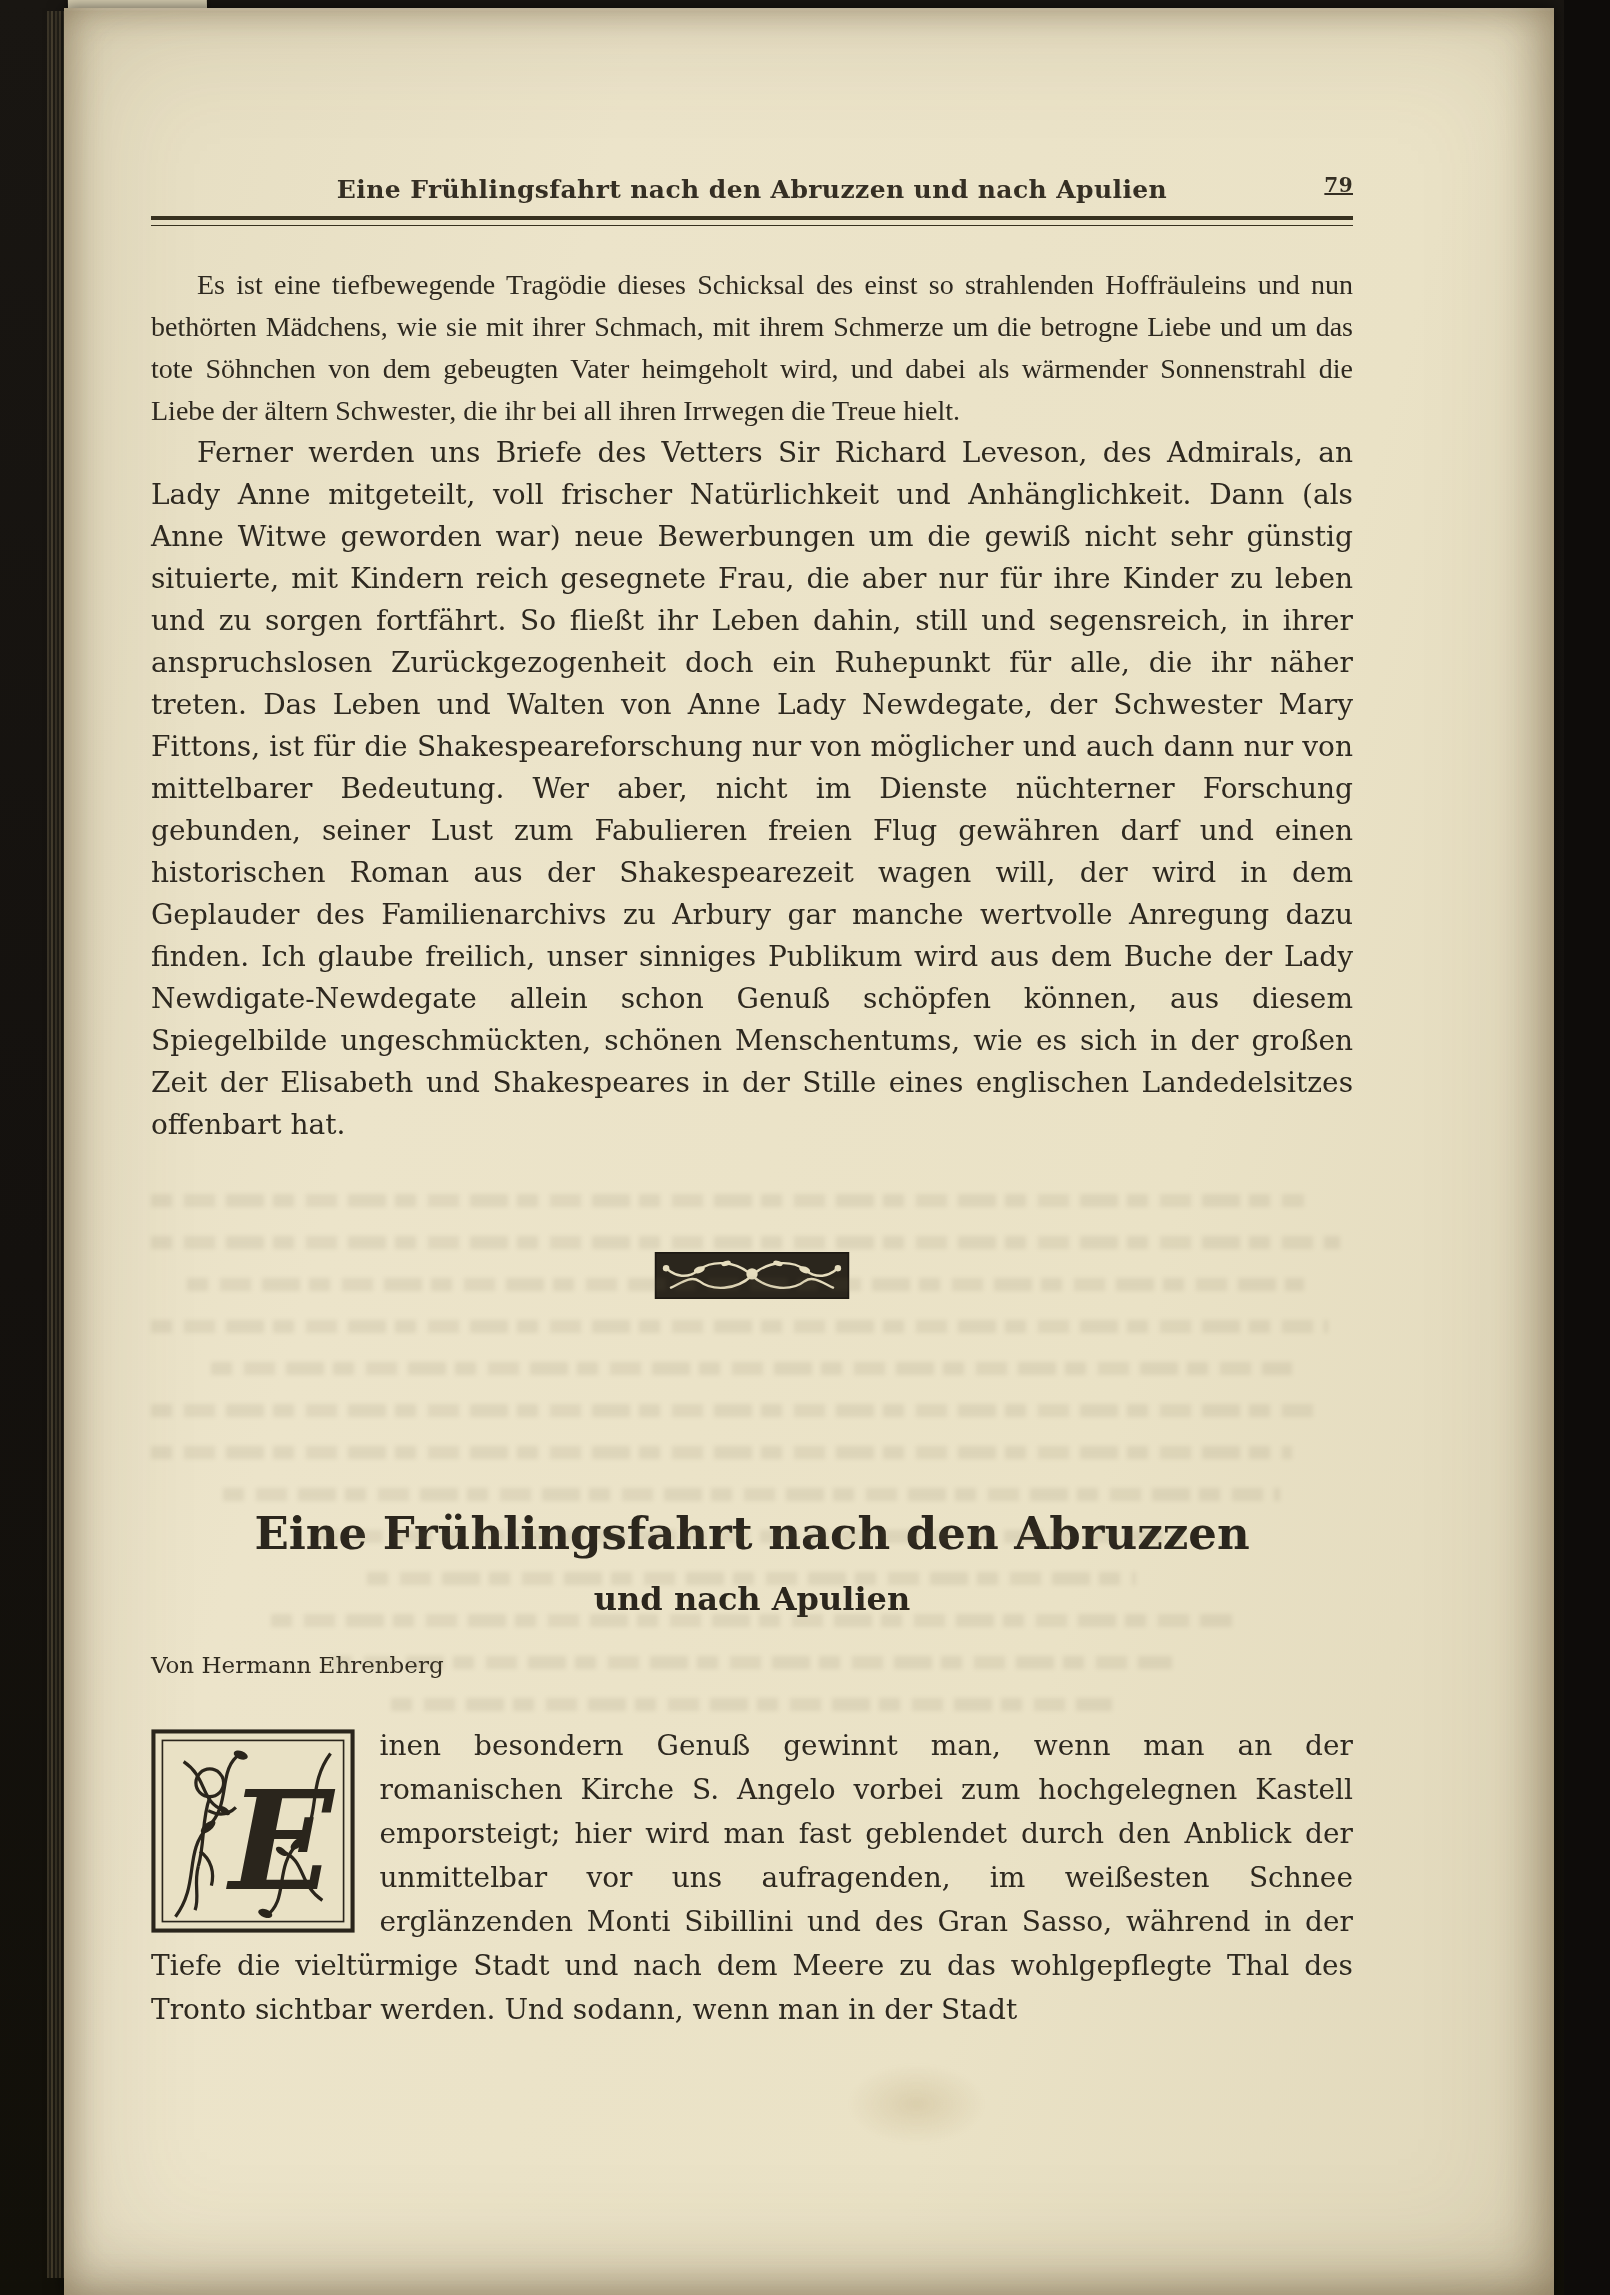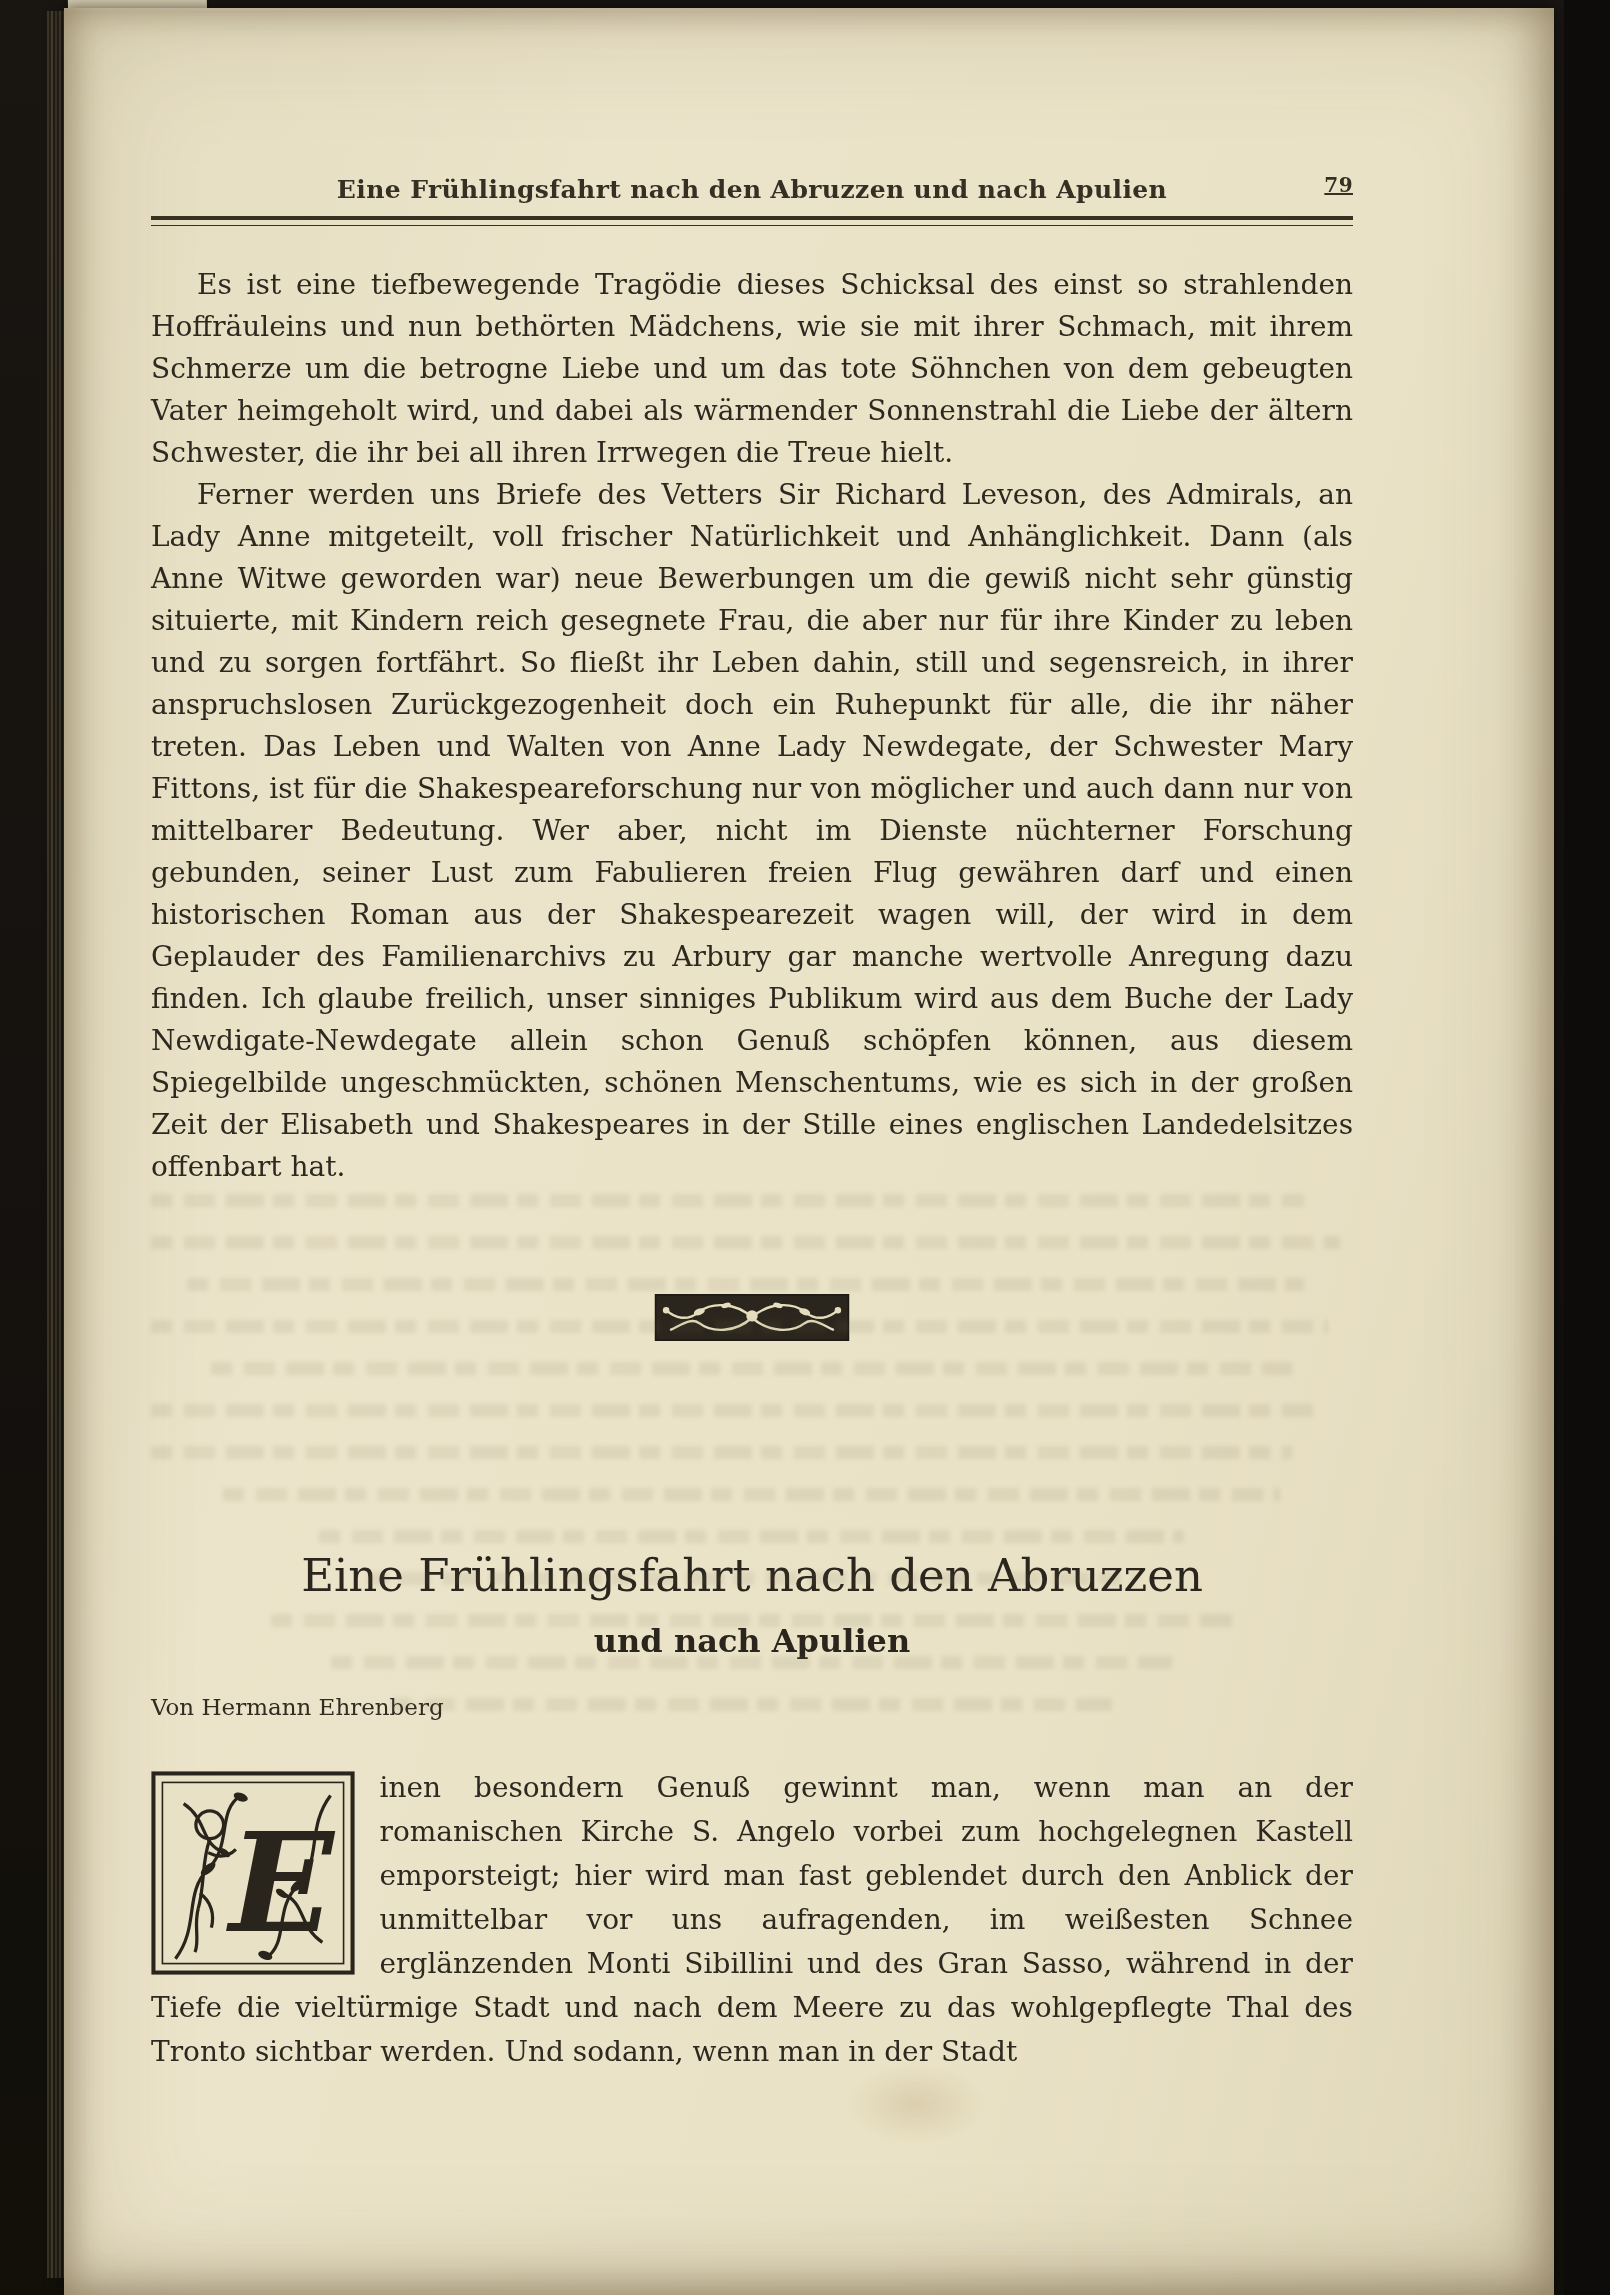--- a/index.html
+++ b/index.html
@@ -49,24 +49,24 @@
   .stain {
     position:absolute; left:783px; top:2055px; width:139px; height:82px;
     background:radial-gradient(ellipse at center, rgba(150,120,60,0.18), rgba(150,120,60,0) 70%);
     filter:blur(1.6px); pointer-events:none;
   }
   .running-header { position:relative; text-align:center; font-size:25px; font-weight:700; letter-spacing:0.4px; color:#352f24; }
   .page-number { position:absolute; right:0; top:-2.4px; font-size:20px; font-weight:700;text-decoration:underline; }
   .double-rule { margin-top:12.2px; border-top:4.1px solid #37311f; }
   .double-rule::after { content:""; display:block; margin-top:4.9px; border-top:1.6px solid #37311f; }
   .body-par { margin:0; font-size:28px; line-height:42px; text-align:justify; text-indent:46px; color:#2e2920; }
-  .body-par.first { margin-top:38px; }
+  .body-par.first { margin-top:38px;font-family:Liberation Serif, serif; }
   .ghost-spacer { height:106px; }
   .ornament-wrap { width:196px; margin:0 auto; }
-  .article-title { margin:206px 0 0; text-align:center; font-size:45px; line-height:52px; font-weight:400; color:#2b261d; }
+  .article-title { margin:206px 0 0; text-align:center; font-size:45px; line-height:52px; font-weight:700; color:#2b261d; }
   .article-subtitle { margin:19.6px 0 0; text-align:center; font-size:32px; font-weight:700; color:#2b261d; }
   .article-byline { margin:34px 0 0; text-align:left; font-size:23px; color:#312b20; }
   .article-continuation { margin:38px 0 0; text-align:center; font-size:24px; color:#312b20; }
   .first-par { margin-top:46px; font-size:28px; line-height:44px; text-align:justify; color:#2e2920; }
   .first-par::after { content:""; display:block; clear:both; }
   .dropcap-box { float:left; width:204px; height:204px; margin:4.9px 24.5px 6.5px 0; }
   .dropcap-box svg { display:block; }
 </style>
 </head>
 <body>

